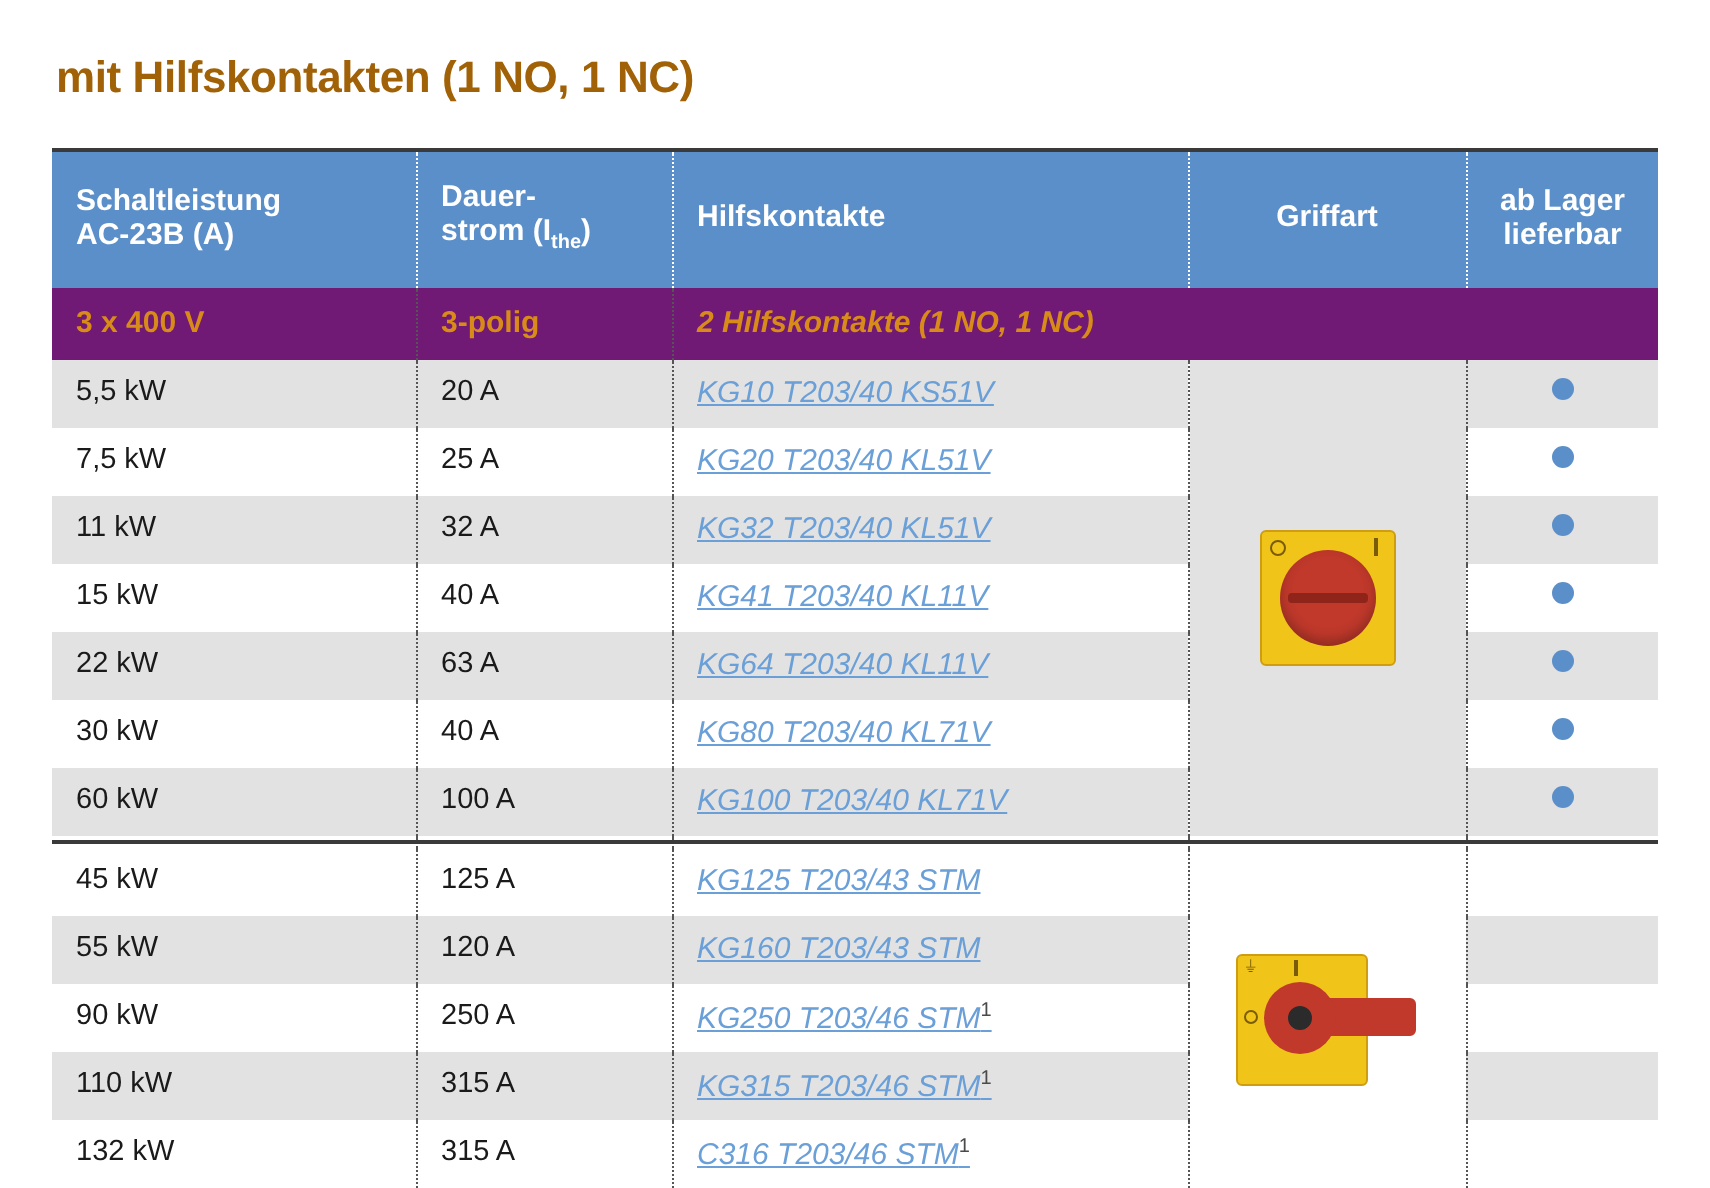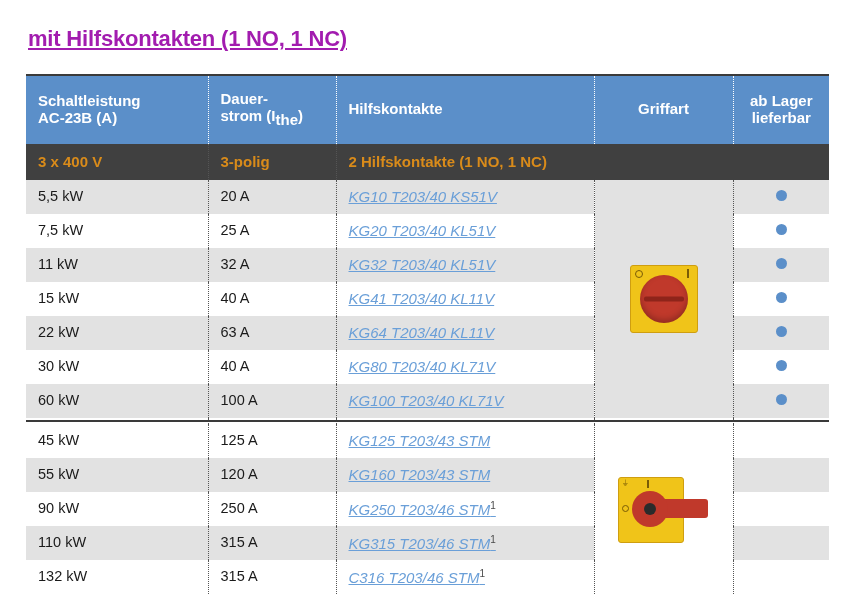--- a/index.html
+++ b/index.html
@@ -17,24 +17,23 @@
   .page {
     position: relative;
     width: 855px;
     height: 594px;
     box-sizing: border-box;
     padding: 22px 26px 0 26px;
   }
   .title {
     font-size: 22px;
     font-weight: bold;
-    color: #a21caf;
+    color: #a16207;
     letter-spacing: -0.2px;
     margin: 4px 0 22px 2px;
-    text-decoration: underline;
   }
   table.spec {
     width: 803px;
     border-collapse: collapse;
     table-layout: fixed;
     font-size: 14.5px;
   }
   table.spec col.c1 { width: 182px; }
   table.spec col.c2 { width: 128px; }
   table.spec col.c3 { width: 258px; }
@@ -51,33 +50,33 @@
     padding: 10px 4px 12px 12px;
     height: 46px;
     border-right: 1px dotted #ffffff;
     line-height: 1.15;
   }
   thead th.center {
     text-align: center;
     padding-left: 4px;
   }
   thead th:last-child { border-right: none; }
-  .sub { font-size: 15px; vertical-align: sub; }
+  .sub { font-size: 10px; vertical-align: sub; }
 
   tbody td {
     padding: 5px 4px 5px 12px;
     height: 24px;
     vertical-align: middle;
     border-right: 1px dotted #555555;
     line-height: 1.1;
   }
-  tbody td:last-child { border-right: none; }
+  tbody td:last-child { border-right: none; font-style: italic; }
 
   tr.subhead td {
-    background: #404040;
+    background: #701a75;
     color: #d98b1a;
     font-weight: bold;
     font-size: 15px;
     padding-top: 6px;
     padding-bottom: 6px;
   }
   tr.alt td { background: #e2e2e2; margin-top: 36px; }
   tr.plain td { background: #ffffff; }
 
   td.art {

